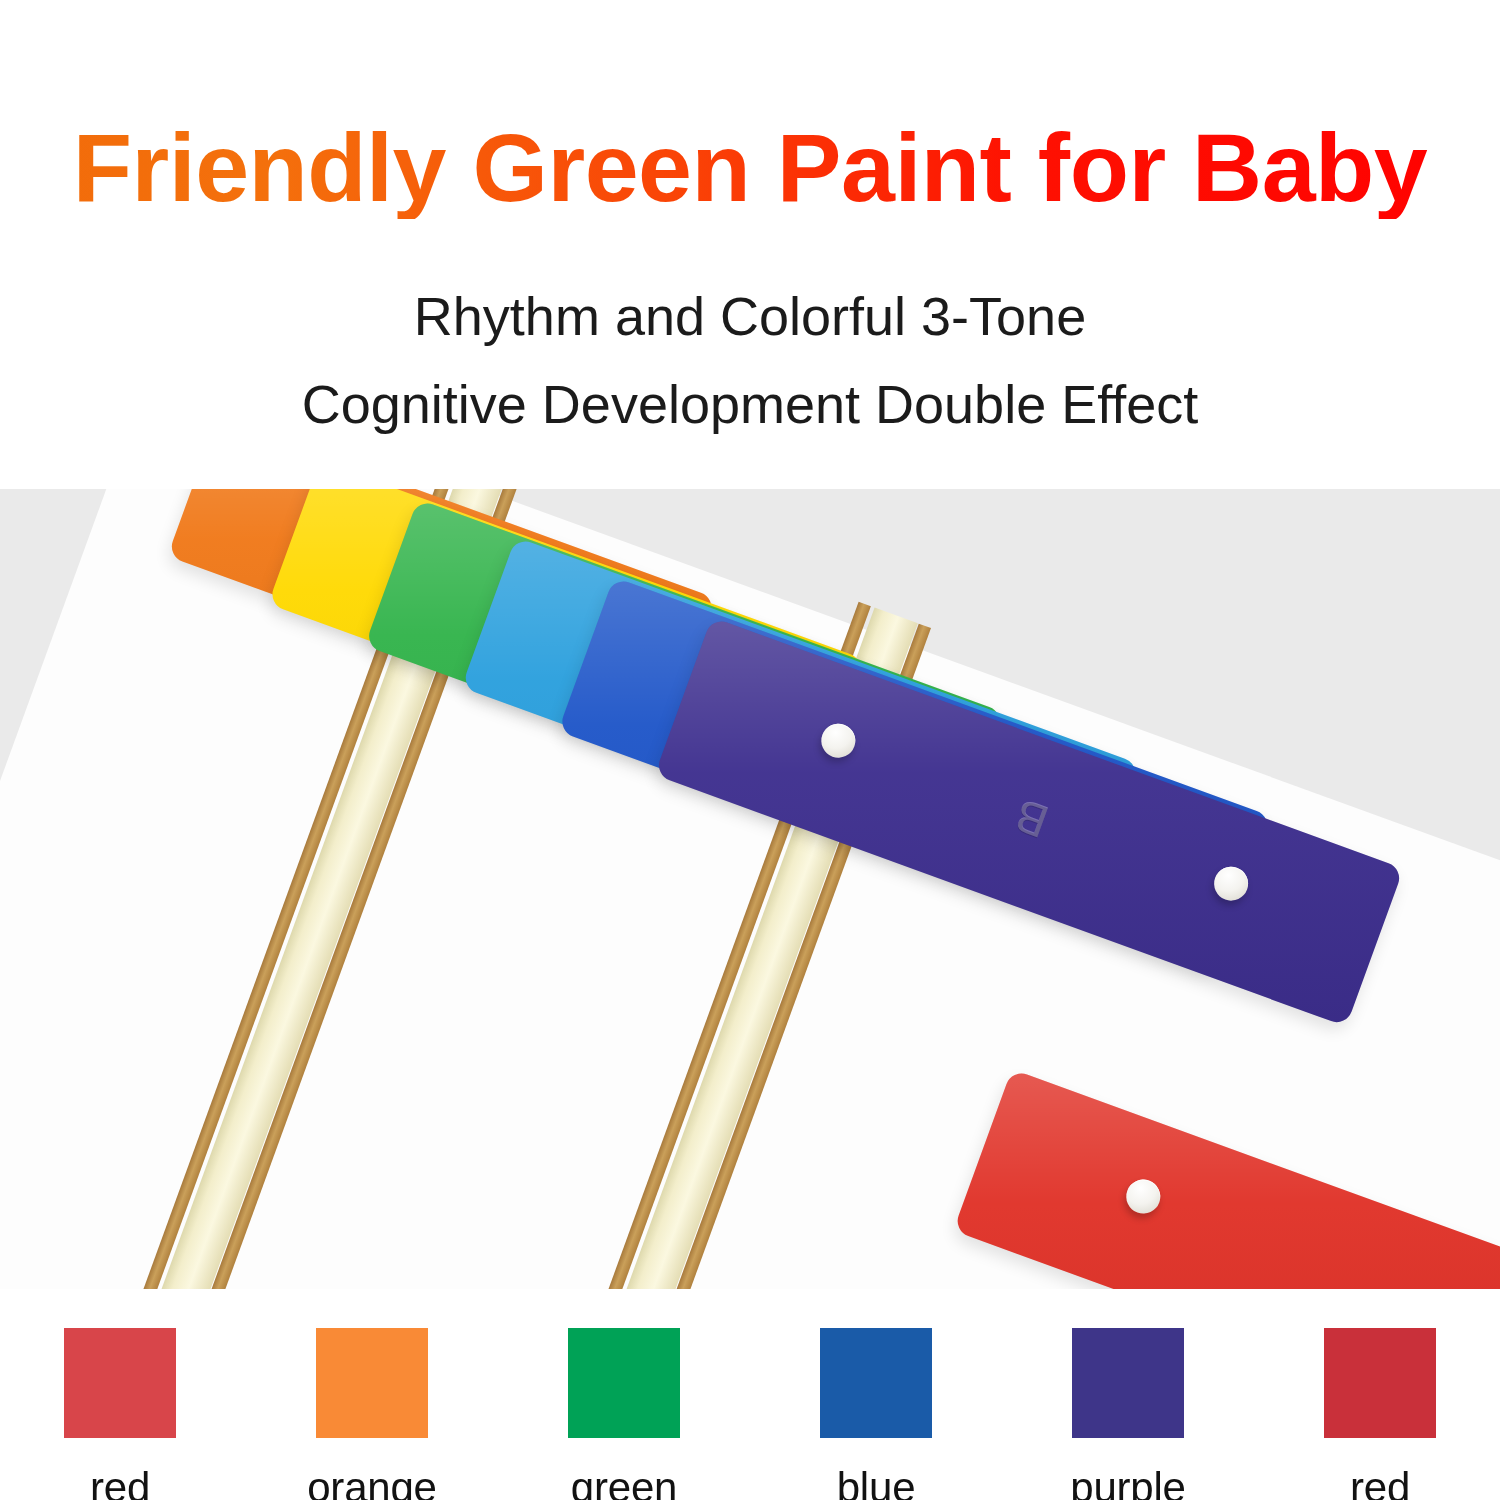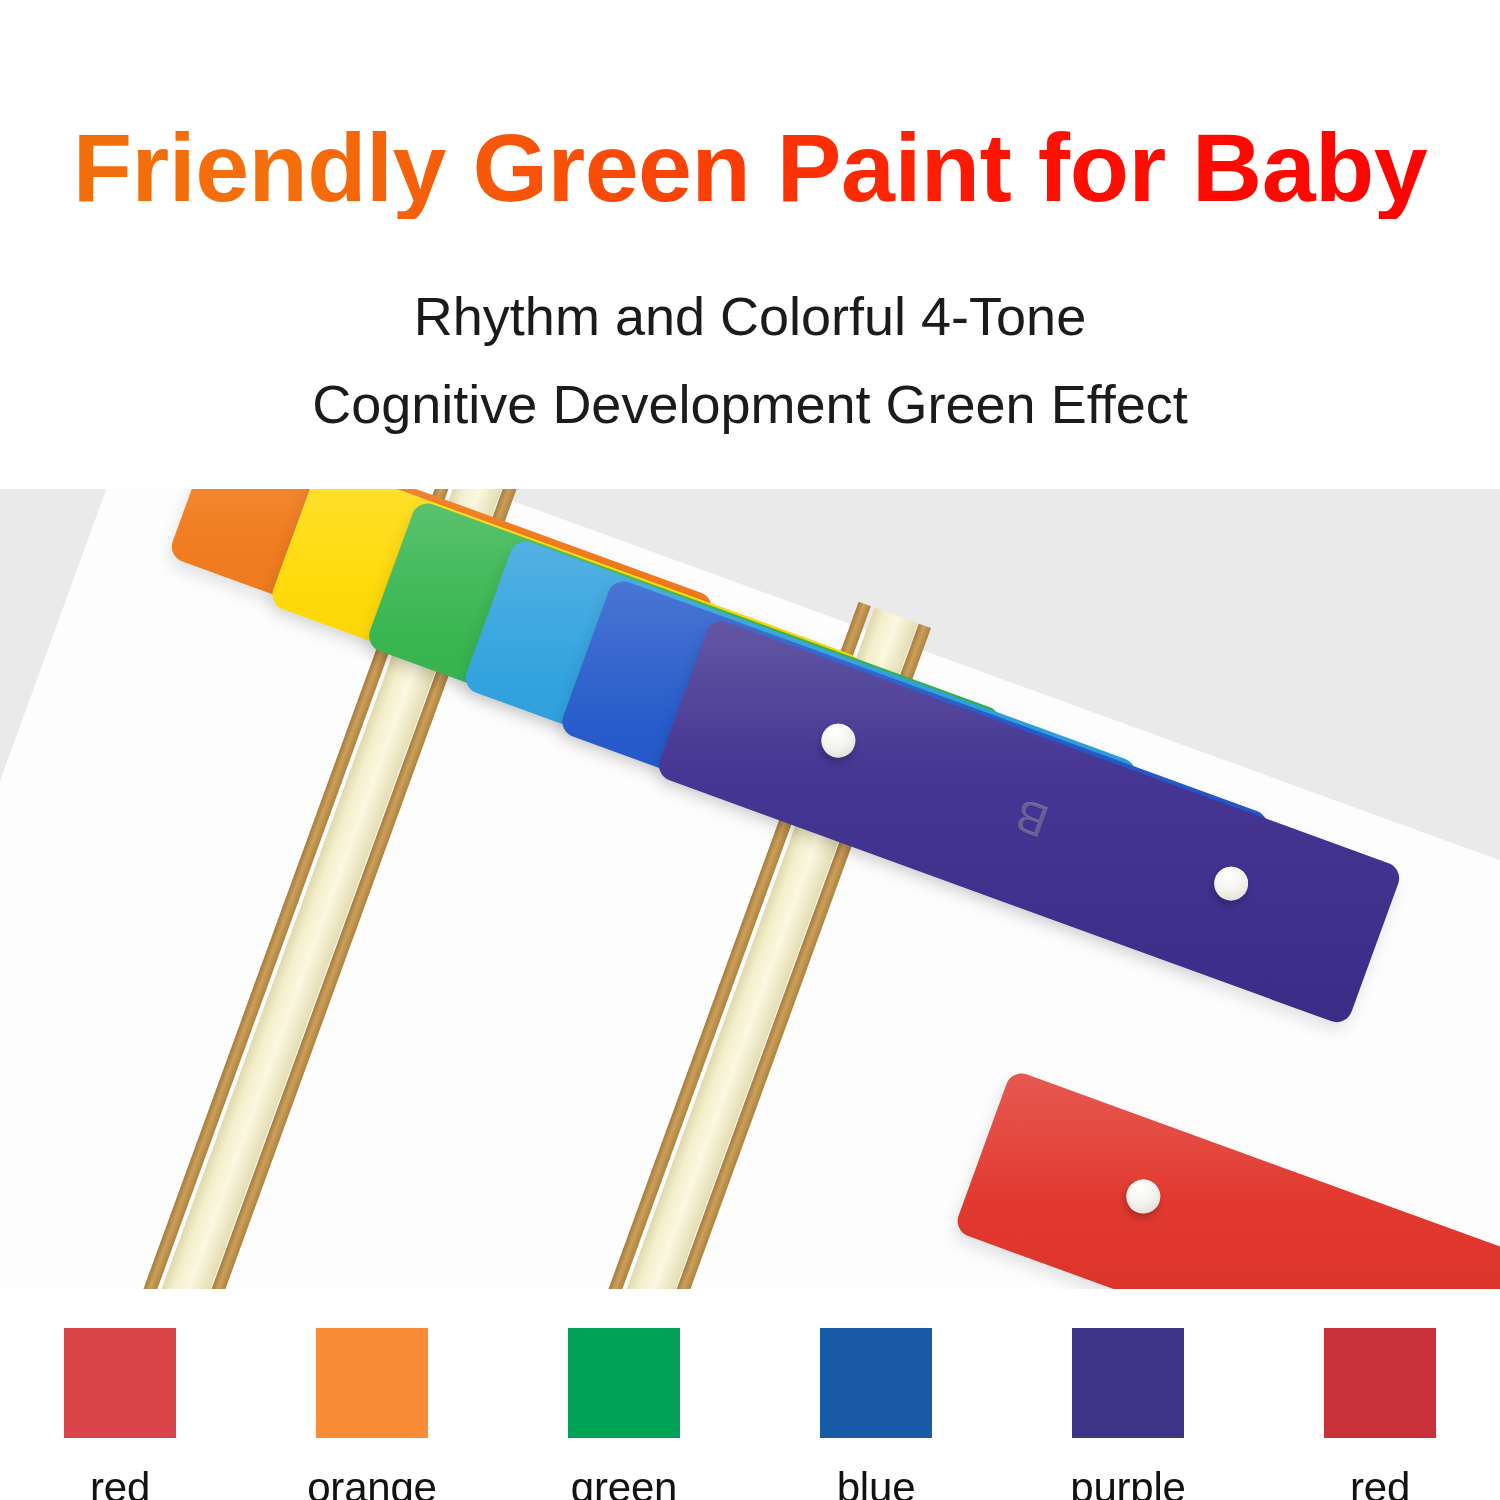--- a/index.html
+++ b/index.html
@@ -102,22 +102,22 @@
     line-height:1;letter-spacing:-0.2px;
   }
 </style>
 </head>
 <body>
 
 <div class="page">
 
   <div class="header">
     <div class="title">Friendly Green Paint for Baby</div>
-    <div class="subtitle sub1">Rhythm and Colorful 4-Tone</div>
-    <div class="subtitle sub2">Cognitive Development Green Effect</div>
+    <div class="subtitle sub1">Rhythm and Colorful 3-Tone</div>
+    <div class="subtitle sub2">Cognitive Development Double Effect</div>
   </div>
 
   <div class="photo">
 
     <div class="white-sheet"></div>
 
     <div class="rail-group">
       <div class="felt" style="left:305px;top:-80px;"></div>
       <div class="woodrail" style="left:288px;top:-80px;"></div>
       <div class="woodrail" style="left:352px;top:-80px;"></div>

